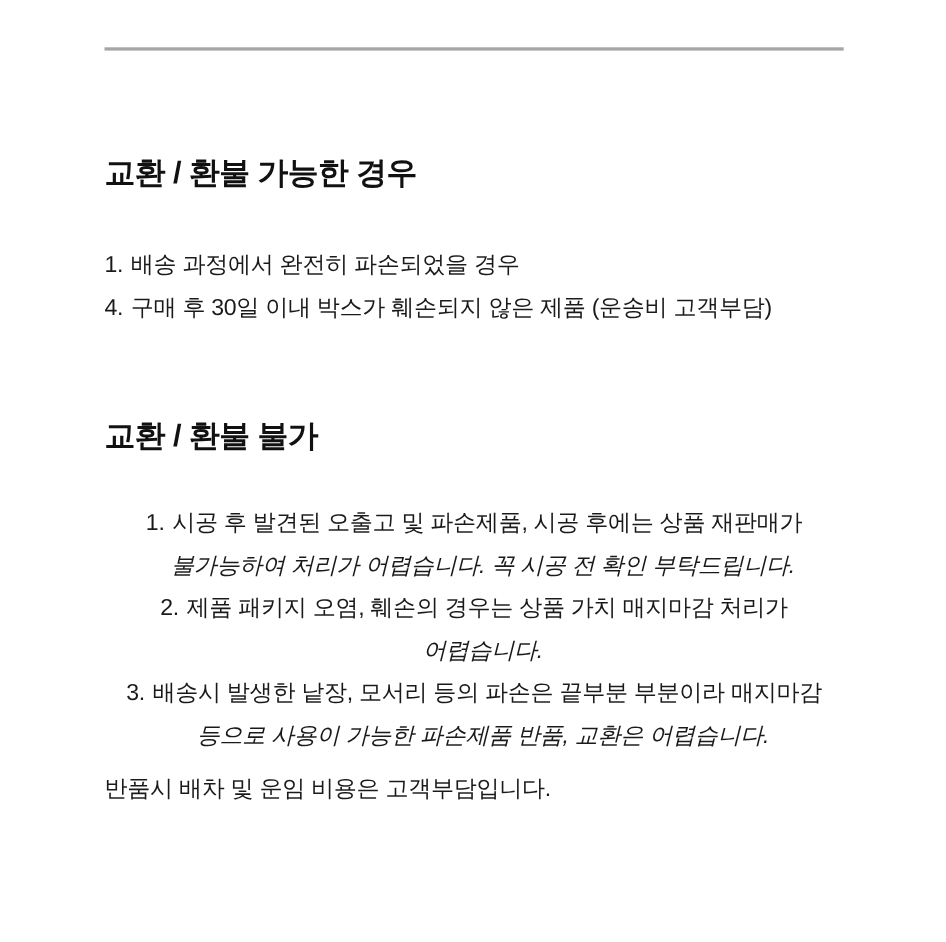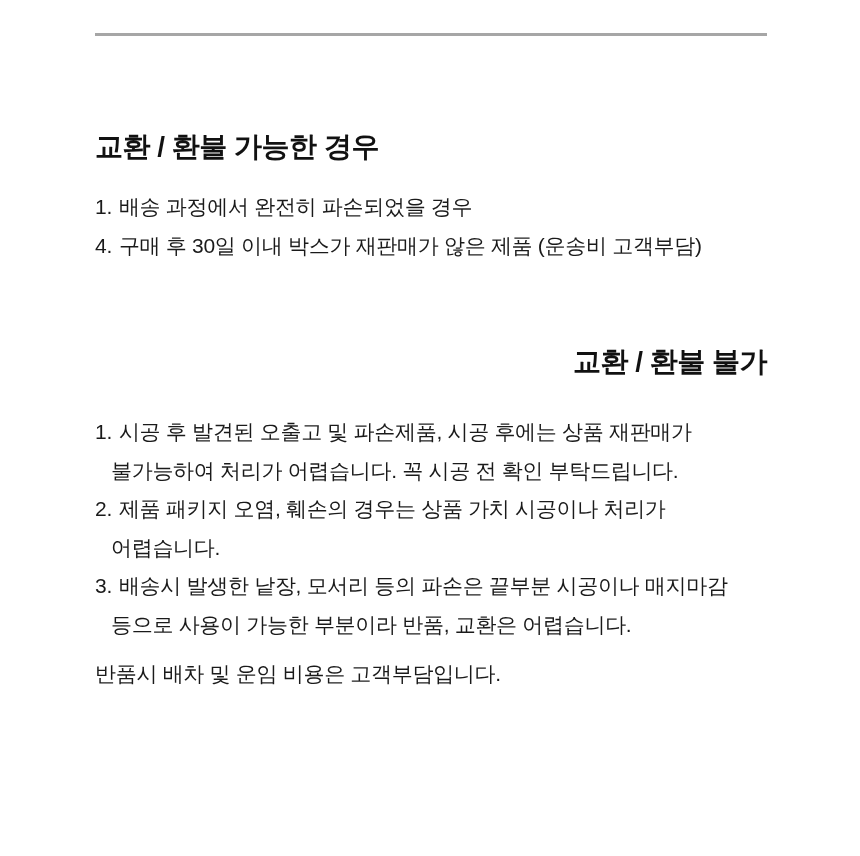--- a/index.html
+++ b/index.html
@@ -8,47 +8,47 @@
     background: #ffffff;
   }
   body {
     width: 860px;
     height: 856px;
     overflow: hidden;
     font-family: "Liberation Sans", "DejaVu Sans", sans-serif;
     color: #1a1a1a;
   }
   .content {
-    padding: 33px 93px 0 95px; 
+    padding: 43px 93px 0 95px; 
     box-sizing: border-box;
   }
   .divider {
     height: 3px;
     background: #a6a6a6;
   }
   .section-heading {
     margin: 0;
     font-size: 28px;
     font-weight: 700;
     line-height: 34px;
     color: #111111;
     letter-spacing: -0.5px;
   }
   .heading-1 { margin-top: 94px; }
-  .heading-2 { margin-top: 80px; text-align: right; }
+  .heading-2 { margin-top: 80px; }
   .policy-list {
-    margin-top: 24px;
+    margin-top: 48px;
     font-size: 21px;
     line-height: 38.5px;
     letter-spacing: -0.3px;
   }
-  .policy-list.second { margin-top: 34px; }
+  .policy-list.second { margin-top: 44px; text-align: center; }
   .line { white-space: nowrap; }
   .line .num { margin-right: 7px; }
-  .line.cont { padding-left: 16px; }
+  .line.cont { padding-left: 16px; font-style: italic; }
   .footer-note {
     margin-top: 11px;
     font-size: 21px;
     line-height: 38.5px;
     letter-spacing: -0.3px;
   }
 </style>
 </head>
 <body>
 
@@ -56,42 +56,42 @@
 
   <div class="divider"></div>
 
   <h2 class="section-heading heading-1">교환 / 환불 가능한 경우</h2>
 
   <div class="policy-list">
     <div class="line">
       <span class="num">1.</span><span>배송 과정에서 완전히 파손되었을 경우</span>
     </div>
     <div class="line">
-      <span class="num">4.</span><span>구매 후 30일 이내 박스가 재판매가 않은 제품 (운송비 고객부담)</span>
+      <span class="num">4.</span><span>구매 후 30일 이내 박스가 훼손되지 않은 제품 (운송비 고객부담)</span>
     </div>
   </div>
 
   <h2 class="section-heading heading-2">교환 / 환불 불가</h2>
 
   <div class="policy-list second">
     <div class="line">
       <span class="num">1.</span><span>시공 후 발견된 오출고 및 파손제품, 시공 후에는 상품 재판매가</span>
     </div>
     <div class="line cont">
       <span>불가능하여 처리가 어렵습니다. 꼭 시공 전 확인 부탁드립니다.</span>
     </div>
     <div class="line">
-      <span class="num">2.</span><span>제품 패키지 오염, 훼손의 경우는 상품 가치 시공이나 처리가</span>
+      <span class="num">2.</span><span>제품 패키지 오염, 훼손의 경우는 상품 가치 매지마감 처리가</span>
     </div>
     <div class="line cont">
       <span>어렵습니다.</span>
     </div>
     <div class="line">
-      <span class="num">3.</span><span>배송시 발생한 낱장, 모서리 등의 파손은 끝부분 시공이나 매지마감</span>
+      <span class="num">3.</span><span>배송시 발생한 낱장, 모서리 등의 파손은 끝부분 부분이라 매지마감</span>
     </div>
     <div class="line cont">
-      <span>등으로 사용이 가능한 부분이라 반품, 교환은 어렵습니다.</span>
+      <span>등으로 사용이 가능한 파손제품 반품, 교환은 어렵습니다.</span>
     </div>
   </div>
 
   <div class="footer-note">반품시 배차 및 운임 비용은 고객부담입니다.</div>
 
 </div>
 
 </body></html>

